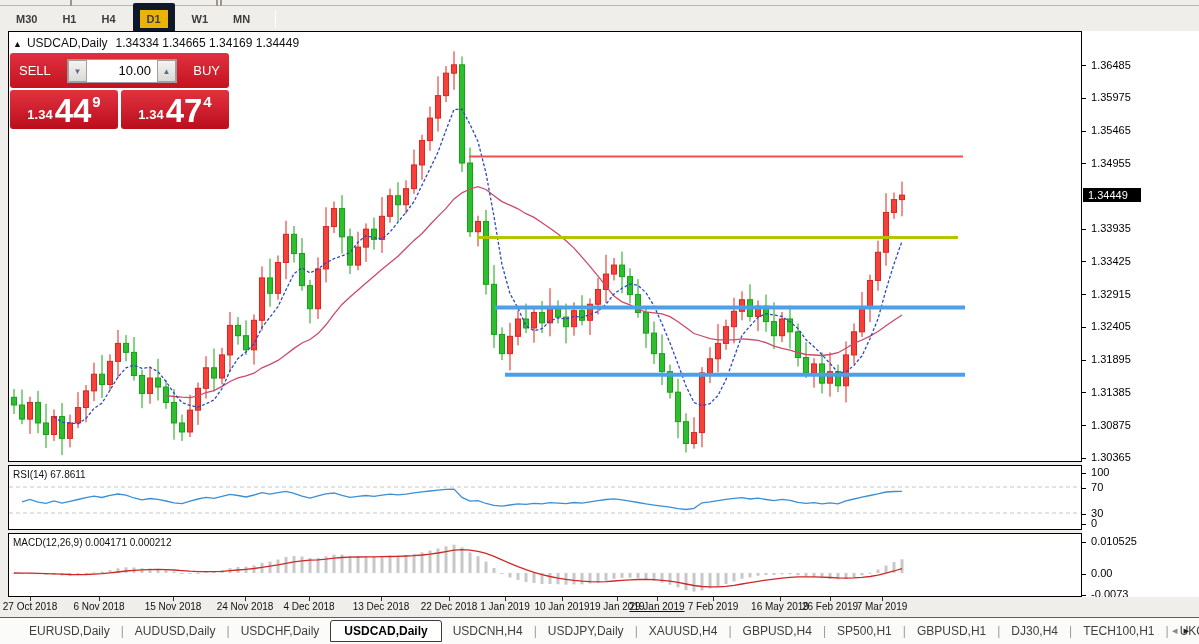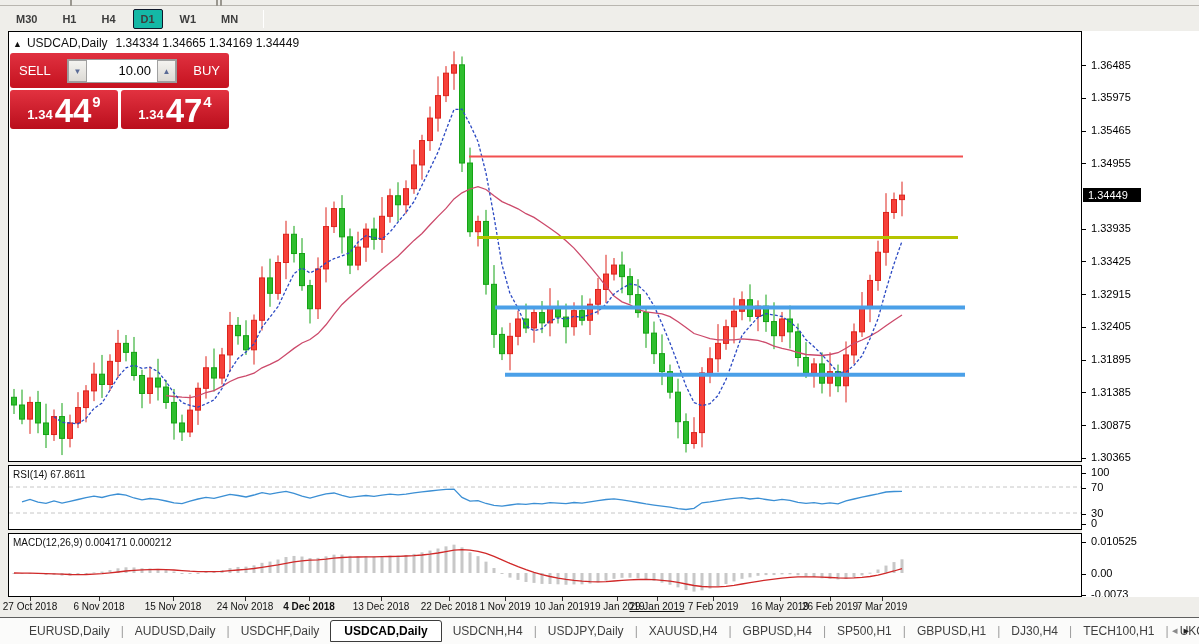--- a/index.html
+++ b/index.html
@@ -7,21 +7,21 @@
   body { font-family:"Liberation Sans", sans-serif; background:#efeeea; position:relative; }
   #stage { position:absolute; inset:0; width:1199px; height:644px; }
 
   
   .top-strip { position:absolute; left:0; top:0; width:1199px; height:6px; background:#efeeea; border-bottom:1px solid #b9b6b0; }
   .grip { position:absolute; top:0; width:2px; height:6px; background:#9a978f; }
 
   
   .toolbar { position:absolute; left:0; top:7px; width:1199px; height:24px; background:#efeeea; display:flex; align-items:center; padding-left:8px; }
   .tf-btn { font-size:11px; font-weight:bold; color:#3d3d3d; padding:3px 7px; margin-right:9px; border:1px solid transparent; border-radius:2px; cursor:default; }
-  .tf-btn.active { background:#14b8a6; border:1px solid #0f172a; }
+  .tf-btn.active { background:#eab308; border:7px solid #0f172a; }
   .tb-sep { width:1px; height:18px; background:#b0ada6; margin:0 6px 0 8px; border-right:1px solid #fff; }
 
   
   .panel { position:absolute; left:8px; width:1074px; background:#ffffff; border:1px solid #000; }
   .panel-chart { top:31px;  height:431px; }
   .panel-rsi   { top:465px; height:65px;  }
   .panel-macd  { top:533px; height:64px;  }
 
   .chart-title { position:absolute; left:13px; top:36px; font-size:12px; color:#101010; z-index:6; white-space:nowrap; }
   .chart-title .tri { font-size:9px; margin-right:5px; }
@@ -145,27 +145,27 @@
   <div class="date-strip" id="date-strip">
       <div class="date-tick" style="left: 30px;"></div>
       <div class="date-label" style="left: 30px;">27 Oct 2018</div>
       <div class="date-tick" style="left: 99px;"></div>
       <div class="date-label" style="left: 99px;">6 Nov 2018</div>
       <div class="date-tick" style="left: 173px;"></div>
       <div class="date-label" style="left: 173px;">15 Nov 2018</div>
       <div class="date-tick" style="left: 245px;"></div>
       <div class="date-label" style="left: 245px;">24 Nov 2018</div>
       <div class="date-tick" style="left: 309px;"></div>
-      <div class="date-label" style="left: 309px; font-weight: bold;">4 Dec 2018</div>
+      <div class="date-label" style="left: 309px;">4 Dec 2018</div>
       <div class="date-tick" style="left: 381px;"></div>
       <div class="date-label" style="left: 381px;">13 Dec 2018</div>
       <div class="date-tick" style="left: 449px;"></div>
       <div class="date-label" style="left: 449px;">22 Dec 2018</div>
       <div class="date-tick" style="left: 505px;"></div>
-      <div class="date-label" style="left: 505px;">1 Nov 2019</div>
+      <div class="date-label" style="left: 505px;">1 Jan 2019</div>
       <div class="date-tick" style="left: 562px;"></div>
       <div class="date-label" style="left: 562px;">10 Jan 2019</div>
       <div class="date-tick" style="left: 617px;"></div>
       <div class="date-label" style="left: 617px;">19 Jan 2019</div>
       <div class="date-tick" style="left: 657px;"></div>
       <div class="date-label" style="left: 657px; text-decoration: underline;">29 Jan 2019</div>
       <div class="date-tick" style="left: 713px;"></div>
       <div class="date-label" style="left: 713px;">7 Feb 2019</div>
       <div class="date-tick" style="left: 780px;"></div>
       <div class="date-label" style="left: 780px;">16 May 2019</div>

